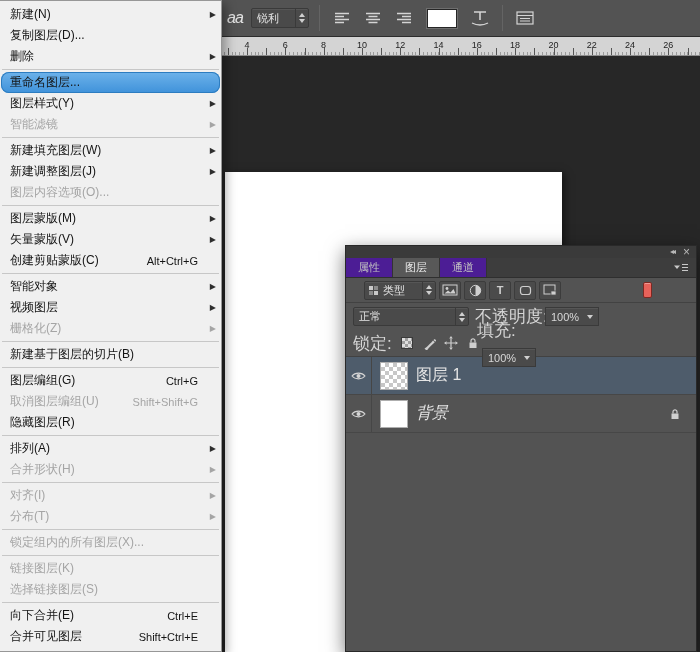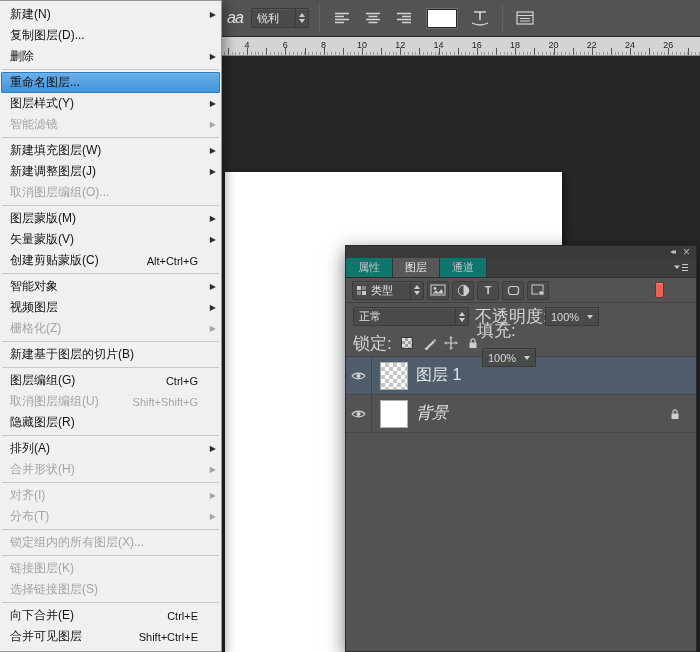--- a/index.html
+++ b/index.html
@@ -48,38 +48,38 @@
   .menu { position:absolute; left:0; top:0; width:222px; height:652px; z-index:6;
     background:#f0f0f0; border:1px solid #979797; border-left:none;
     box-shadow:4px 4px 10px rgba(0,0,0,.35); padding-top:3px; }
   .menu-item { height:21px; display:flex; align-items:center; padding:0 5px 0 10px;
     font-size:12px; color:#141414; white-space:nowrap; }
   .mi-label { overflow:hidden; }
   .mi-shortcut { margin-left:auto; padding-right:8px; font-size:11px; }
   .mi-arrow { width:10px; display:block; visibility:hidden; font-size:8px; color:#2e2e2e; text-align:right; }
   .menu-item.has-submenu .mi-arrow { visibility:visible; }
   .menu-item.disabled, .menu-item.disabled .mi-arrow, .menu-item.disabled .mi-shortcut { color:#a5a5a5; }
-  .menu-item.highlighted { background:linear-gradient(#6db2ea,#3f92da); box-shadow:inset 0 0 0 1px #2c7cc0; border-radius:2px; margin:0 1px; padding:0 4px 0 9px; }
+  .menu-item.highlighted { background:linear-gradient(#6db2ea,#3f92da); box-shadow:inset 0 0 0 1px #2c7cc0; border-radius:8px; margin:0 1px; padding:0 4px 0 9px; }
   .menu-item.separator { height:1px; background:#c7c7c7; margin:2px 2px; padding:0; }
 
   
   .panel { position:absolute; left:345px; top:245px; width:352px; height:407px; z-index:5;
     background:#535353; border:1px solid #292929; box-shadow:0 6px 18px rgba(0,0,0,.55);
     display:flex; flex-direction:column; color:#d8d8d8; font-size:11px; }
   .p-titlebar { height:12px; background:#3a3a3a; display:flex; align-items:center; justify-content:flex-end; gap:9px; padding:0 6px; color:#b8b8b8; }
   .p-collapse { font-size:8px; letter-spacing:-2px; line-height:1; }
   .p-close { font-size:12px; line-height:1; }
   .p-tabrow { height:20px; background:#3d3d3d; display:flex; align-items:flex-end; border-bottom:1px solid #2f2f2f; }
   .p-tabs { display:flex; height:100%; align-items:flex-end; }
   .p-tab { height:19px; padding:0 12px; display:flex; align-items:center; font-size:11px; color:#c2c2c2;
-    background:#0f766e; border-right:1px solid #333; }
+    background:#4c1d95; border-right:1px solid #333; }
   .p-tab.active { background:#585858; color:#ececec; }
   .p-menu-btn { margin-left:auto; margin-right:7px; align-self:center; display:flex; }
 
-  .p-filter-row { height:25px; display:flex; align-items:center; gap:3px; padding:0 6px; border-bottom:1px solid #424242; }
+  .p-filter-row { height:25px; display:flex; align-items:center; gap:3px; padding:0 18px; border-bottom:1px solid #424242; }
   .type-dd { width:72px; height:19px; }
   .f-btn { width:22px; height:19px; background:#4b4b4b; border:1px solid #3c3c3c; border-radius:2px;
     display:flex; align-items:center; justify-content:center; color:#cfcfcf; }
   .f-btn .t-glyph { font-size:11px; font-weight:bold; color:#cfcfcf; line-height:1; }
   .f-toggle { margin-left:auto; margin-right:26px; width:9px; height:16px; border-radius:2px;
     background:#e8625a; border:1px solid #7e2822; box-shadow:inset 0 1px 0 rgba(255,255,255,.35); }
 
   .p-blend-row { height:27px; display:flex; align-items:center; gap:6px; padding:0 7px; }
   .blend-dd { width:116px; height:19px;font-family:Liberation Serif, serif; }
   .p-label { font-size:17px; color:#d6d6d6; white-space:nowrap; }
@@ -229,21 +229,21 @@
         <span class="mi-arrow">▶</span>
       </div>
 
       <div class="menu-item has-submenu">
         <span class="mi-label">新建调整图层(J)</span>
         <span class="mi-shortcut"></span>
         <span class="mi-arrow">▶</span>
       </div>
 
       <div class="menu-item disabled">
-        <span class="mi-label">取消图层编组(O)...</span>
+        <span class="mi-label">图层内容选项(O)...</span>
         <span class="mi-shortcut"></span>
         <span class="mi-arrow">▶</span>
       </div>
 
       <div class="menu-item separator">
         
         
         
       </div>
 

